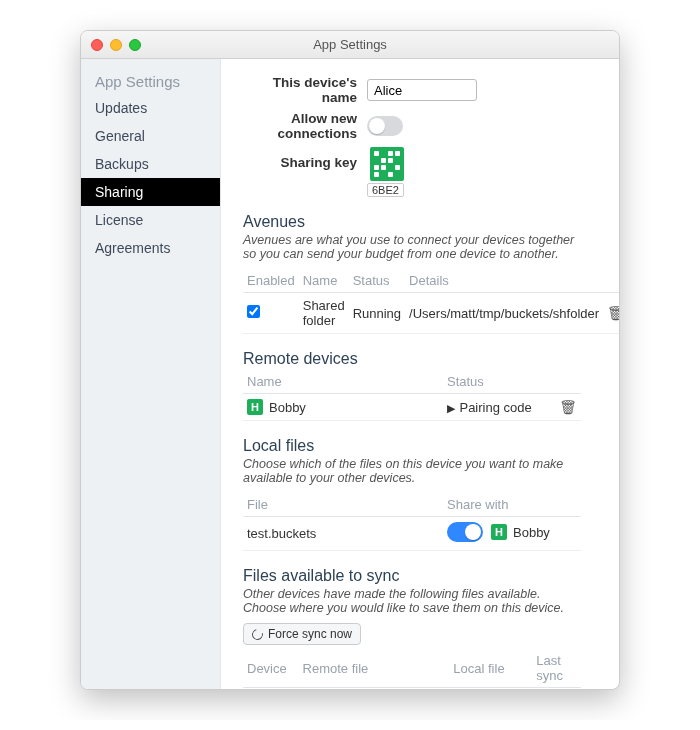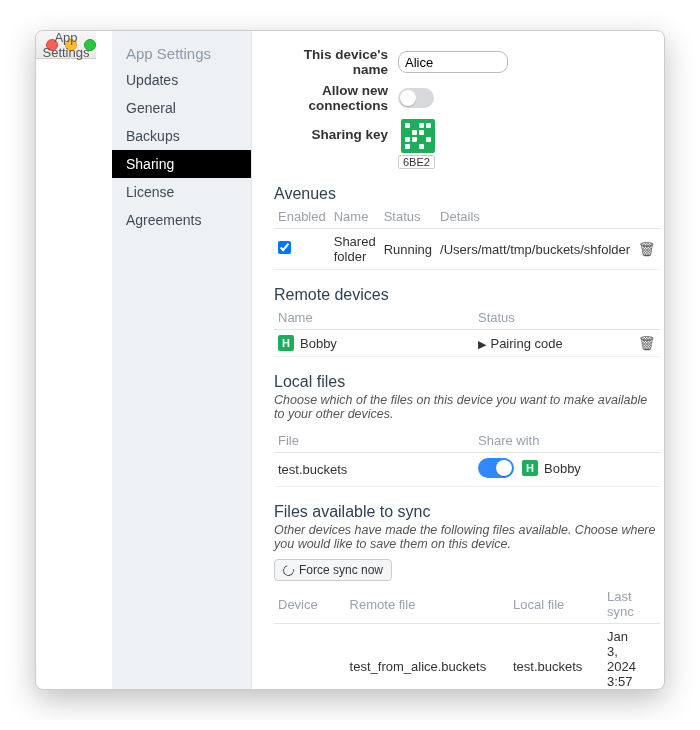--- a/index.html
+++ b/index.html
@@ -1,33 +1,33 @@
 <!DOCTYPE html>
 <html><head>
 <meta charset="utf-8">
 <style>
   * { box-sizing: border-box; margin: 0; padding: 0; }
   body { font-family: -apple-system, "Helvetica Neue", Arial, sans-serif; font-size: 14px; color: #333; background: #fff; }
-  .window { width: 630px; height: 660px; margin: 30px auto; border: 1px solid #ccc; border-radius: 8px; box-shadow: 0 10px 30px rgba(0,0,0,0.25); overflow: hidden; background: #fff; display: flex; flex-direction: row; gap: 16px; }
+  .window { width: 540px; height: 660px; margin: 30px auto; border: 1px solid #ccc; border-radius: 8px; box-shadow: 0 10px 30px rgba(0,0,0,0.25); overflow: hidden; background: #fff; display: flex; flex-direction: column; }
   .titlebar { height: 28px; background: linear-gradient(#f6f6f6,#e9e9e9); border-bottom: 1px solid #d0d0d0; display: flex; align-items: center; position: relative; }
   .traffic { display: flex; gap: 7px; padding-left: 10px; }
   .tl { width: 12px; height: 12px; border-radius: 50%; }
   .tl.red { background: #ff5f57; border: 0.5px solid #e14640; }
   .tl.yellow { background: #ffbd2e; border: 0.5px solid #e1a128; }
   .tl.green { background: #28c940; border: 0.5px solid #1fa232; }
   .titlebar .title { position: absolute; left: 0; right: 0; text-align: center; font-size: 13px; color: #555; }
   .body { flex: 1; display: flex; min-height: 0; }
   .sidebar { width: 140px; background: #eef1f4; border-right: 1px solid #e3e6e9; padding-top: 6px; }
   .sb-head { color: #8e98a6; font-size: 15px; padding: 8px 14px 4px; }
   .sb-item { padding: 6px 14px; font-size: 14px; color: #3f4a5a; cursor: pointer; }
   .sb-item.active { background: #000000; color: #fff; }
   .main { flex: 1; overflow: auto; padding: 10px 38px 20px 22px; color: #333; }
   .formrow { display: flex; align-items: center; margin: 6px 0; }
   .formrow > label { width: 124px; text-align: right; padding-right: 10px; color: #333; font-weight: 600; font-size: 13.5px;}
-  .txt { height: 22px; width: 110px; border: 1px solid #bbb; border-radius: 9px; padding: 2px 6px; font-size: 13px; }
+  .txt { height: 22px; width: 110px; border: 1px solid #bbb; border-radius: 3px; padding: 2px 6px; font-size: 13px; }
   .toggle { width: 36px; height: 20px; border-radius: 10px; background: #d7d9dc; position: relative; cursor: pointer; }
   .toggle.on { background: #2f88ff; }
   .toggle .knob { position: absolute; top: 2px; left: 2px; width: 16px; height: 16px; background: #fff; border-radius: 50%; box-shadow: 0 1px 1px rgba(0,0,0,0.2); }
   .toggle.on .knob { left: 18px; }
   .qrbox { display: flex; flex-direction: column; align-items: flex-end; }
   .qr { width: 34px; height: 34px; background: #1cae58; display: grid; grid-template-columns: repeat(4,1fr); grid-template-rows: repeat(4,1fr); gap: 2px; padding: 4px; border-radius: 2px;}
   .qr span { background: #fff; border-radius: 1px; }
   .qr span.o { background: transparent; }
   .qrlabel { font-size: 11px; border: 1px solid #ccc; padding: 0 4px; margin-top: 2px; border-radius: 2px; color: #333; background:#fff;}
   h2 { font-size: 16px; font-weight: 400; color: #2e4257; margin-top: 16px; margin-bottom: 2px; }
@@ -97,20 +97,21 @@
             <span></span>
               <span class="o"></span>
               <span></span>
               <span class="o"></span>
           </div>
           <div class="qrlabel">6BE2</div>
         </div>
       </div>
 
       <h2>Avenues</h2>
+      <div class="desc">Avenues are what you use to connect your devices together so you can send your budget from one device to another.</div>
       <table>
         <thead>
             <tr>
           <th style="width:60px">Enabled</th>
           <th style="width:100px">Name</th>
           <th style="width:70px">Status</th>
           <th>Details</th>
           <th style="width:24px"></th>
         </tr>
           </thead>

